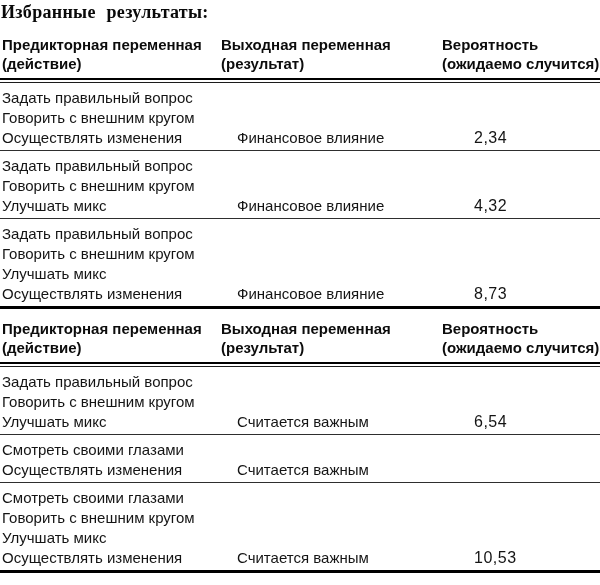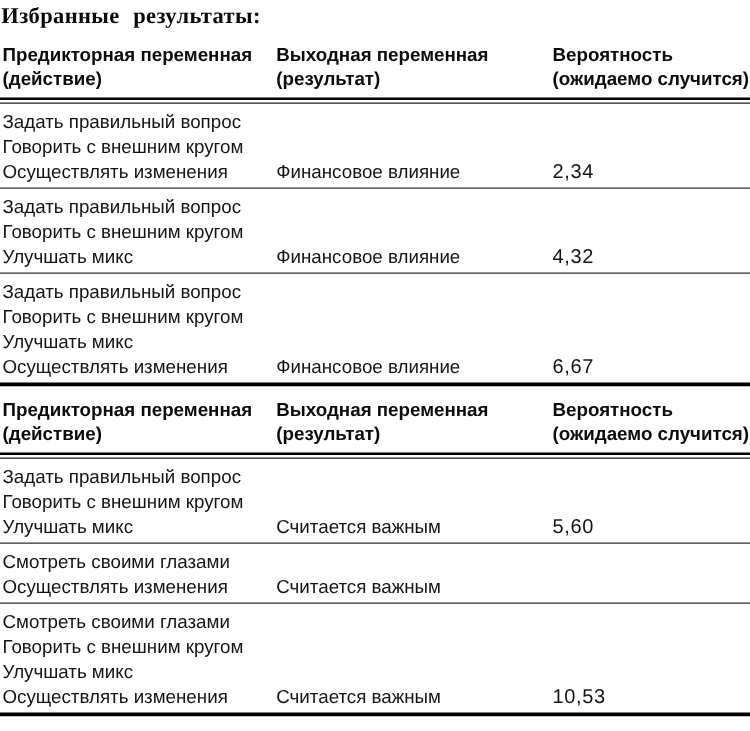--- a/index.html
+++ b/index.html
@@ -46,21 +46,21 @@
     height: 2px;
     border-top: 2px solid #000000;
     border-bottom: 1px solid #1c1c1c;
     width: 600px;
   }
   .rule-thick {
     border-top: 3px solid #000000;
     width: 600px;
   }
 
-  .row { padding: 5px 0 2px 0; }
+  .row { padding: 5px 0 2px 0; gap: 16px; }
   .row + .row { border-top: 1px solid #2e2e2e; }
 
   .cell { padding-left: 2px; }
   .cell-centered { display: flex; align-items: flex-end; }
 
   .pred-line {
     font-size: 15px;
     line-height: 20px;
     color: #141414;
     white-space: nowrap;
@@ -131,21 +131,21 @@
             <div class="cell">
               <div class="pred-line">Задать правильный вопрос</div>
               <div class="pred-line">Говорить с внешним кругом</div>
               <div class="pred-line">Улучшать микс</div>
               <div class="pred-line">Осуществлять изменения</div>
             </div>
             <div class="cell cell-centered">
               <span class="outcome-text">Финансовое влияние</span>
             </div>
             <div class="cell cell-centered">
-              <span class="probability-value">6,67</span>
+              <span class="probability-value">8,73</span>
             </div>
           </div>
         </div>
         <div class="rule-thick"></div>
       </section>
       <section class="section section2">
         <div class="grid header-row">
           <div class="header-cell">
             <div class="header-line">Предикторная переменная</div>
             <div class="header-line">(действие)</div>
@@ -164,21 +164,21 @@
           <div class="grid row">
             <div class="cell">
               <div class="pred-line">Задать правильный вопрос</div>
               <div class="pred-line">Говорить с внешним кругом</div>
               <div class="pred-line">Улучшать микс</div>
             </div>
             <div class="cell cell-centered">
               <span class="outcome-text">Считается важным</span>
             </div>
             <div class="cell cell-centered">
-              <span class="probability-value">5,60</span>
+              <span class="probability-value">6,54</span>
             </div>
           </div>
           <div class="grid row">
             <div class="cell">
               <div class="pred-line">Смотреть своими глазами</div>
               <div class="pred-line">Осуществлять изменения</div>
             </div>
             <div class="cell cell-centered">
               <span class="outcome-text">Считается важным</span>
             </div>

